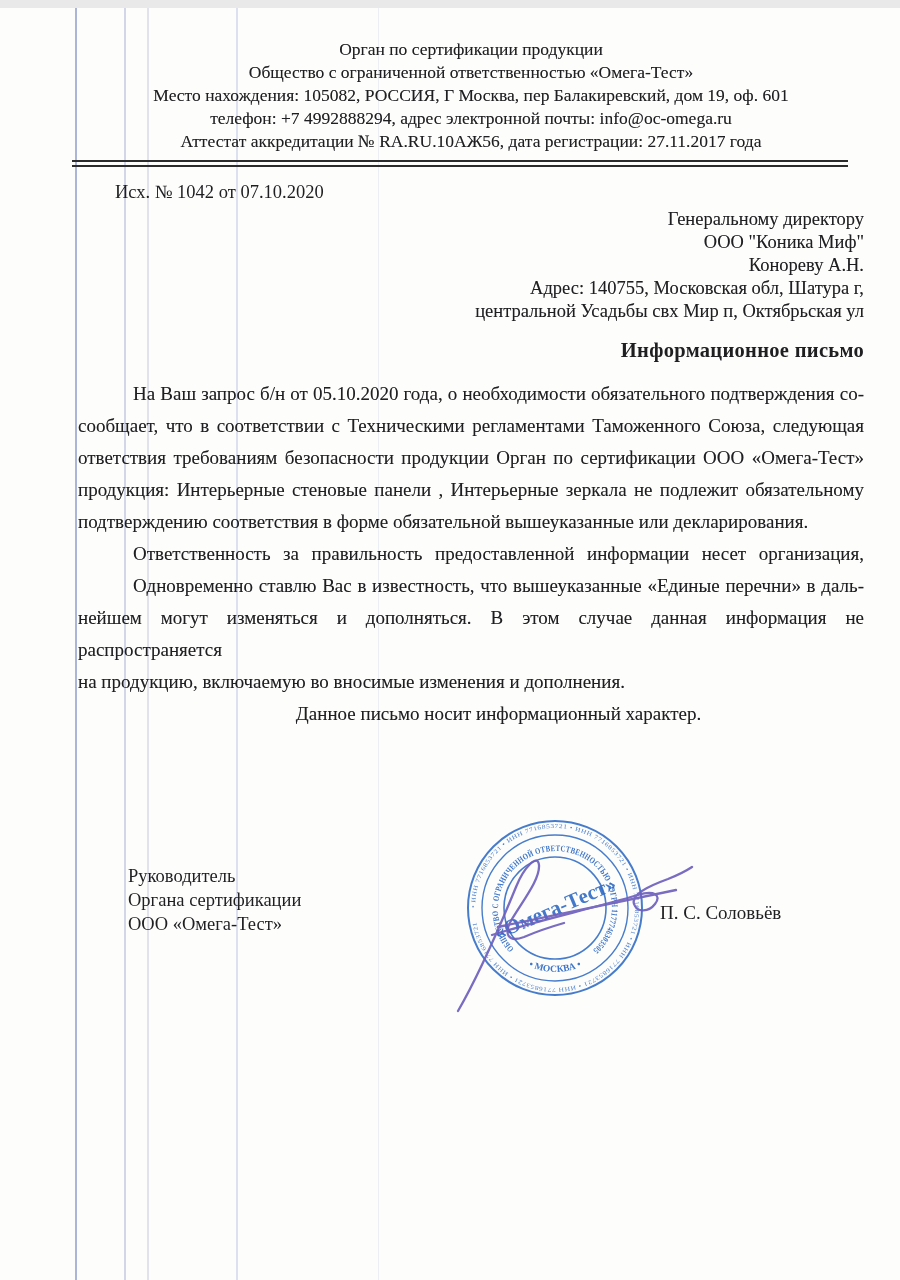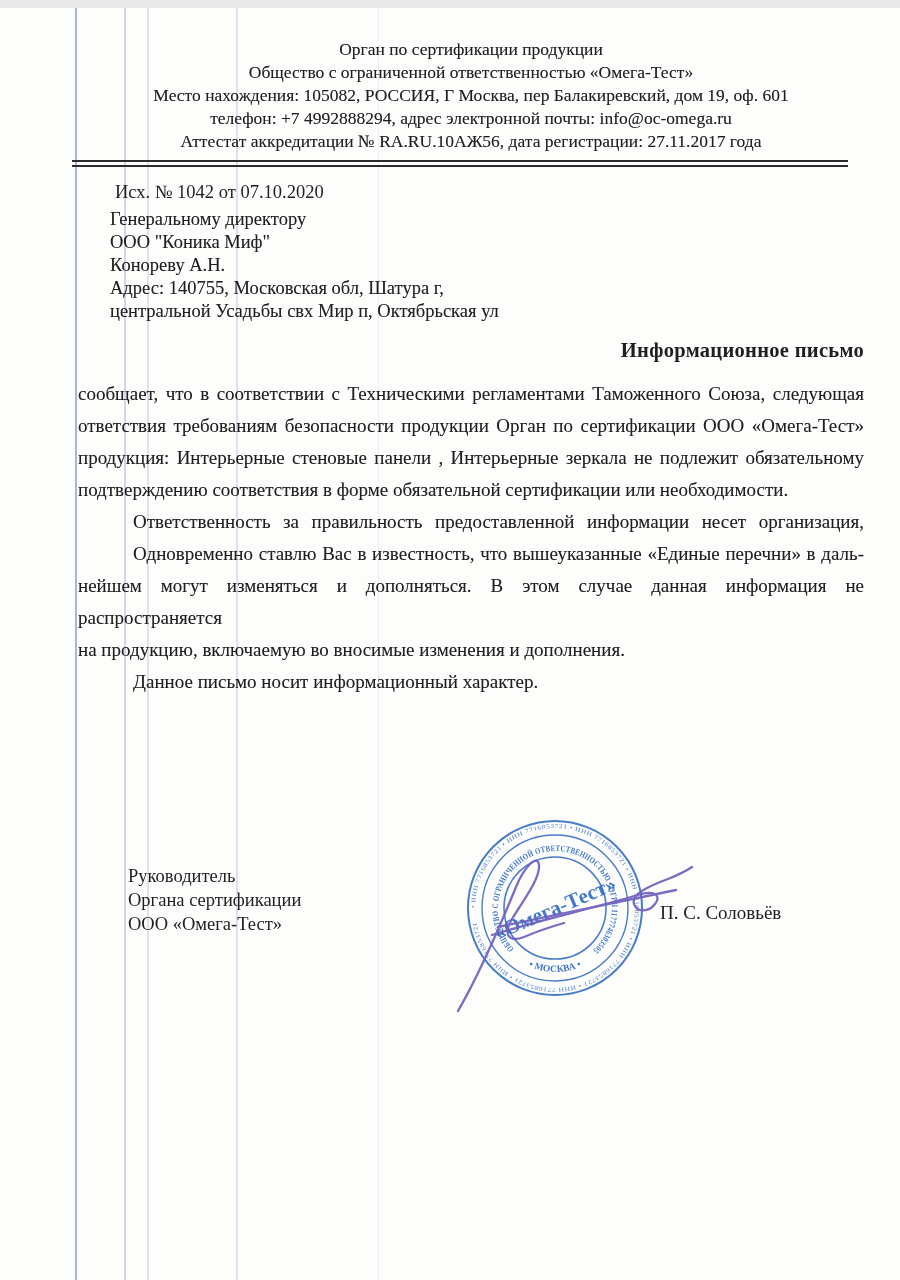--- a/index.html
+++ b/index.html
@@ -21,27 +21,27 @@
   .sl4{left:236px;width:2px;background:rgba(130,148,200,.26);}
   .sl5{left:378px;width:1px;background:rgba(150,160,210,.16);}
 
   .content{position:absolute;left:78px;right:36px;top:0;}
 
   .header{padding-top:30px;text-align:center;font-size:17.5px;line-height:23px;
           text-shadow:0 0 .4px rgba(0,0,0,.35);}
   .rule{margin:7px 0 0 -6px;width:776px;height:7px;box-sizing:border-box;
         border-top:2px solid #2b2b2b;border-bottom:2px solid #2b2b2b;}
   .ref{margin-top:12px;font-size:18.5px;line-height:26px;padding-left:37px;}
-  .addressee{margin-top:3px;font-size:18.5px;line-height:23px;
+  .addressee{margin-top:3px;font-size:18.5px;line-height:23px;text-align:right;
              text-shadow:0 0 .4px rgba(0,0,0,.3);padding-left:32px;}
   .title{margin-top:16px;font-size:20.5px;font-weight:bold;text-align:right;letter-spacing:.3px;font-family:Liberation Serif, serif;}
   .body{margin-top:16px;font-size:19px;line-height:32px;text-shadow:0 0 .4px rgba(0,0,0,.3);}
   .bline{white-space:normal;}
   .bline.j{text-align:justify;text-align-last:justify;}
-  .bline.ind{text-indent:55px;}
+  .bline.ind{text-indent:55px;text-align:center;}
 
   .sig-left{position:absolute;left:128px;top:856px;font-size:18.5px;line-height:24px;}
   .sig-name{position:absolute;left:660px;top:894px;font-size:19px;}
 
   .stamp-wrap{position:absolute;left:440px;top:795px;width:260px;height:220px;pointer-events:none;}
   .stamp-wrap svg{display:block;}
 </style>
 </head>
 <body>
 
@@ -72,24 +72,25 @@
       <div>ООО "Коника Миф"</div>
       <div>Конореву А.Н.</div>
       <div>Адрес: 140755, Московская обл, Шатура г,</div>
       <div>центральной Усадьбы свх Мир п, Октябрьская ул</div>
     </div>
 
     <div class="title">Информационное письмо</div>
 
     <div class="body">
       <div>
+        <div class="bline j ind">На Ваш запрос б/н от 05.10.2020 года, о необходимости обязательного подтверждения со-</div>
         <div class="bline j">сообщает, что в соответствии с Техническими регламентами Таможенного Союза, следующая</div>
         <div class="bline j">ответствия требованиям безопасности продукции Орган по сертификации ООО «Омега-Тест»</div>
         <div class="bline j">продукция: Интерьерные стеновые панели , Интерьерные зеркала не подлежит обязательному</div>
-        <div class="bline">подтверждению соответствия в форме обязательной сертификации или необходимости.</div>
+        <div class="bline">подтверждению соответствия в форме обязательной вышеуказанные или декларирования.</div>
       </div>
       <div>
         <div class="bline j ind">Ответственность за правильность предоставленной информации несет организация,</div>
       </div>
       <div>
         <div class="bline j ind">Одновременно ставлю Вас в известность, что вышеуказанные «Единые перечни» в даль-</div>
         <div class="bline j">нейшем могут изменяться и дополняться. В этом случае данная информация не распространяется</div>
         <div class="bline">на продукцию, включаемую во вносимые изменения и дополнения.</div>
       </div>
       <div>

